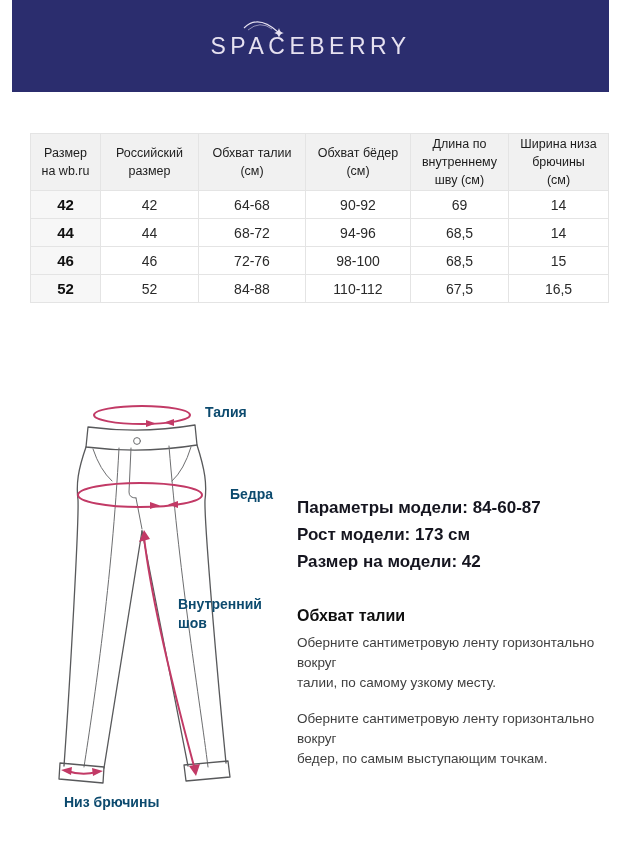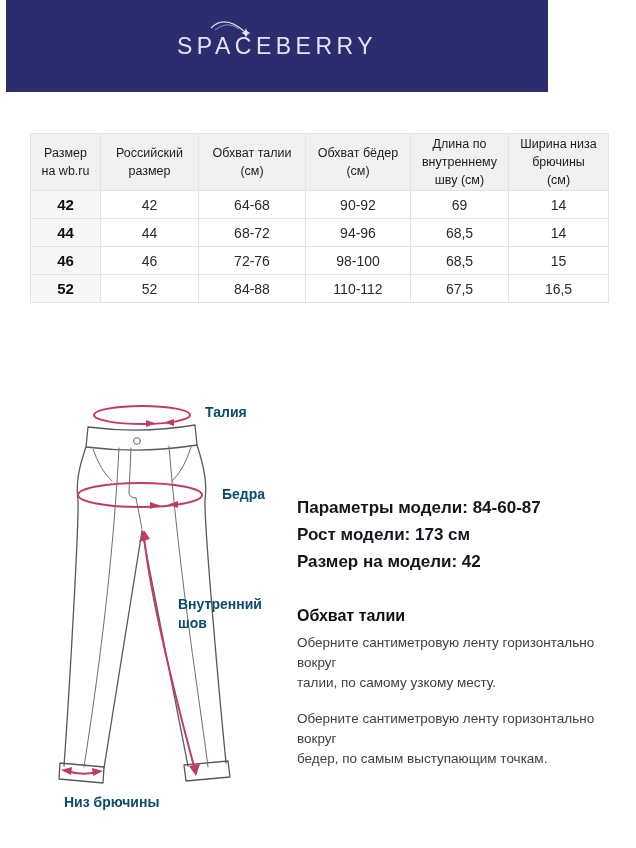--- a/index.html
+++ b/index.html
@@ -14,21 +14,21 @@
   *{box-sizing:border-box;}
   html,body{margin:0;padding:0;}
   body{
     width:636px;height:848px;position:relative;overflow:hidden;
     background:#ffffff;font-family:"Liberation Sans", sans-serif;color:var(--ink);
   }
   .pre{white-space:pre-line;}
 
   
   .brand-band{
-    position:absolute;top:0;left:6px;width:542px;height:92px;
+    position:absolute;top:0;left:12px;width:597px;height:92px;
     background:var(--navy);display:flex;align-items:center;justify-content:center;
   }
   .logo-wrap{position:relative;display:inline-block;}
   .logo-text{
     color:var(--logo);font-size:23px;font-weight:400;letter-spacing:4.5px;
     font-family:"Liberation Sans", sans-serif;
   }
   .comet{position:absolute;left:32px;top:-17px;width:48px;height:32px;}
 
   
@@ -55,21 +55,21 @@
   .diagram svg{display:block;width:250px;height:460px;}
   .pants-line{fill:none;stroke:#58595b;stroke-width:1.3;stroke-linecap:round;stroke-linejoin:round;}
   .pants-thin{fill:none;stroke:#6d6e70;stroke-width:1;stroke-linecap:round;}
   .pink-line{fill:none;stroke:var(--pink);stroke-width:2;stroke-linecap:round;}
   .pink-fill{fill:var(--pink);stroke:none;}
 
   .diag-label{
     position:absolute;font-size:14px;font-weight:700;color:#0c4a6e;line-height:19px;
   }
   .label-waist{left:205px;top:403px;}
-  .label-hips{left:222px;top:485px;}
+  .label-hips{left:230px;top:485px;}
   .label-inseam{left:178px;top:595px;}
   .label-hem{left:64px;top:793px;}
 
   
   .info-col{position:absolute;left:297px;top:446px;width:328px;margin-top:48px;}
   .model-info{font-size:17px;font-weight:600;color:#15151f;line-height:27px;}
   .guide-section{margin-top:16px;}
   .guide-title{font-size:16px;font-weight:700;color:#0f0f0f;line-height:20px;}
   .guide-text{margin-top:7px;font-size:13.5px;font-weight:400;color:#3f3f3f;line-height:20px;}
 </style>

